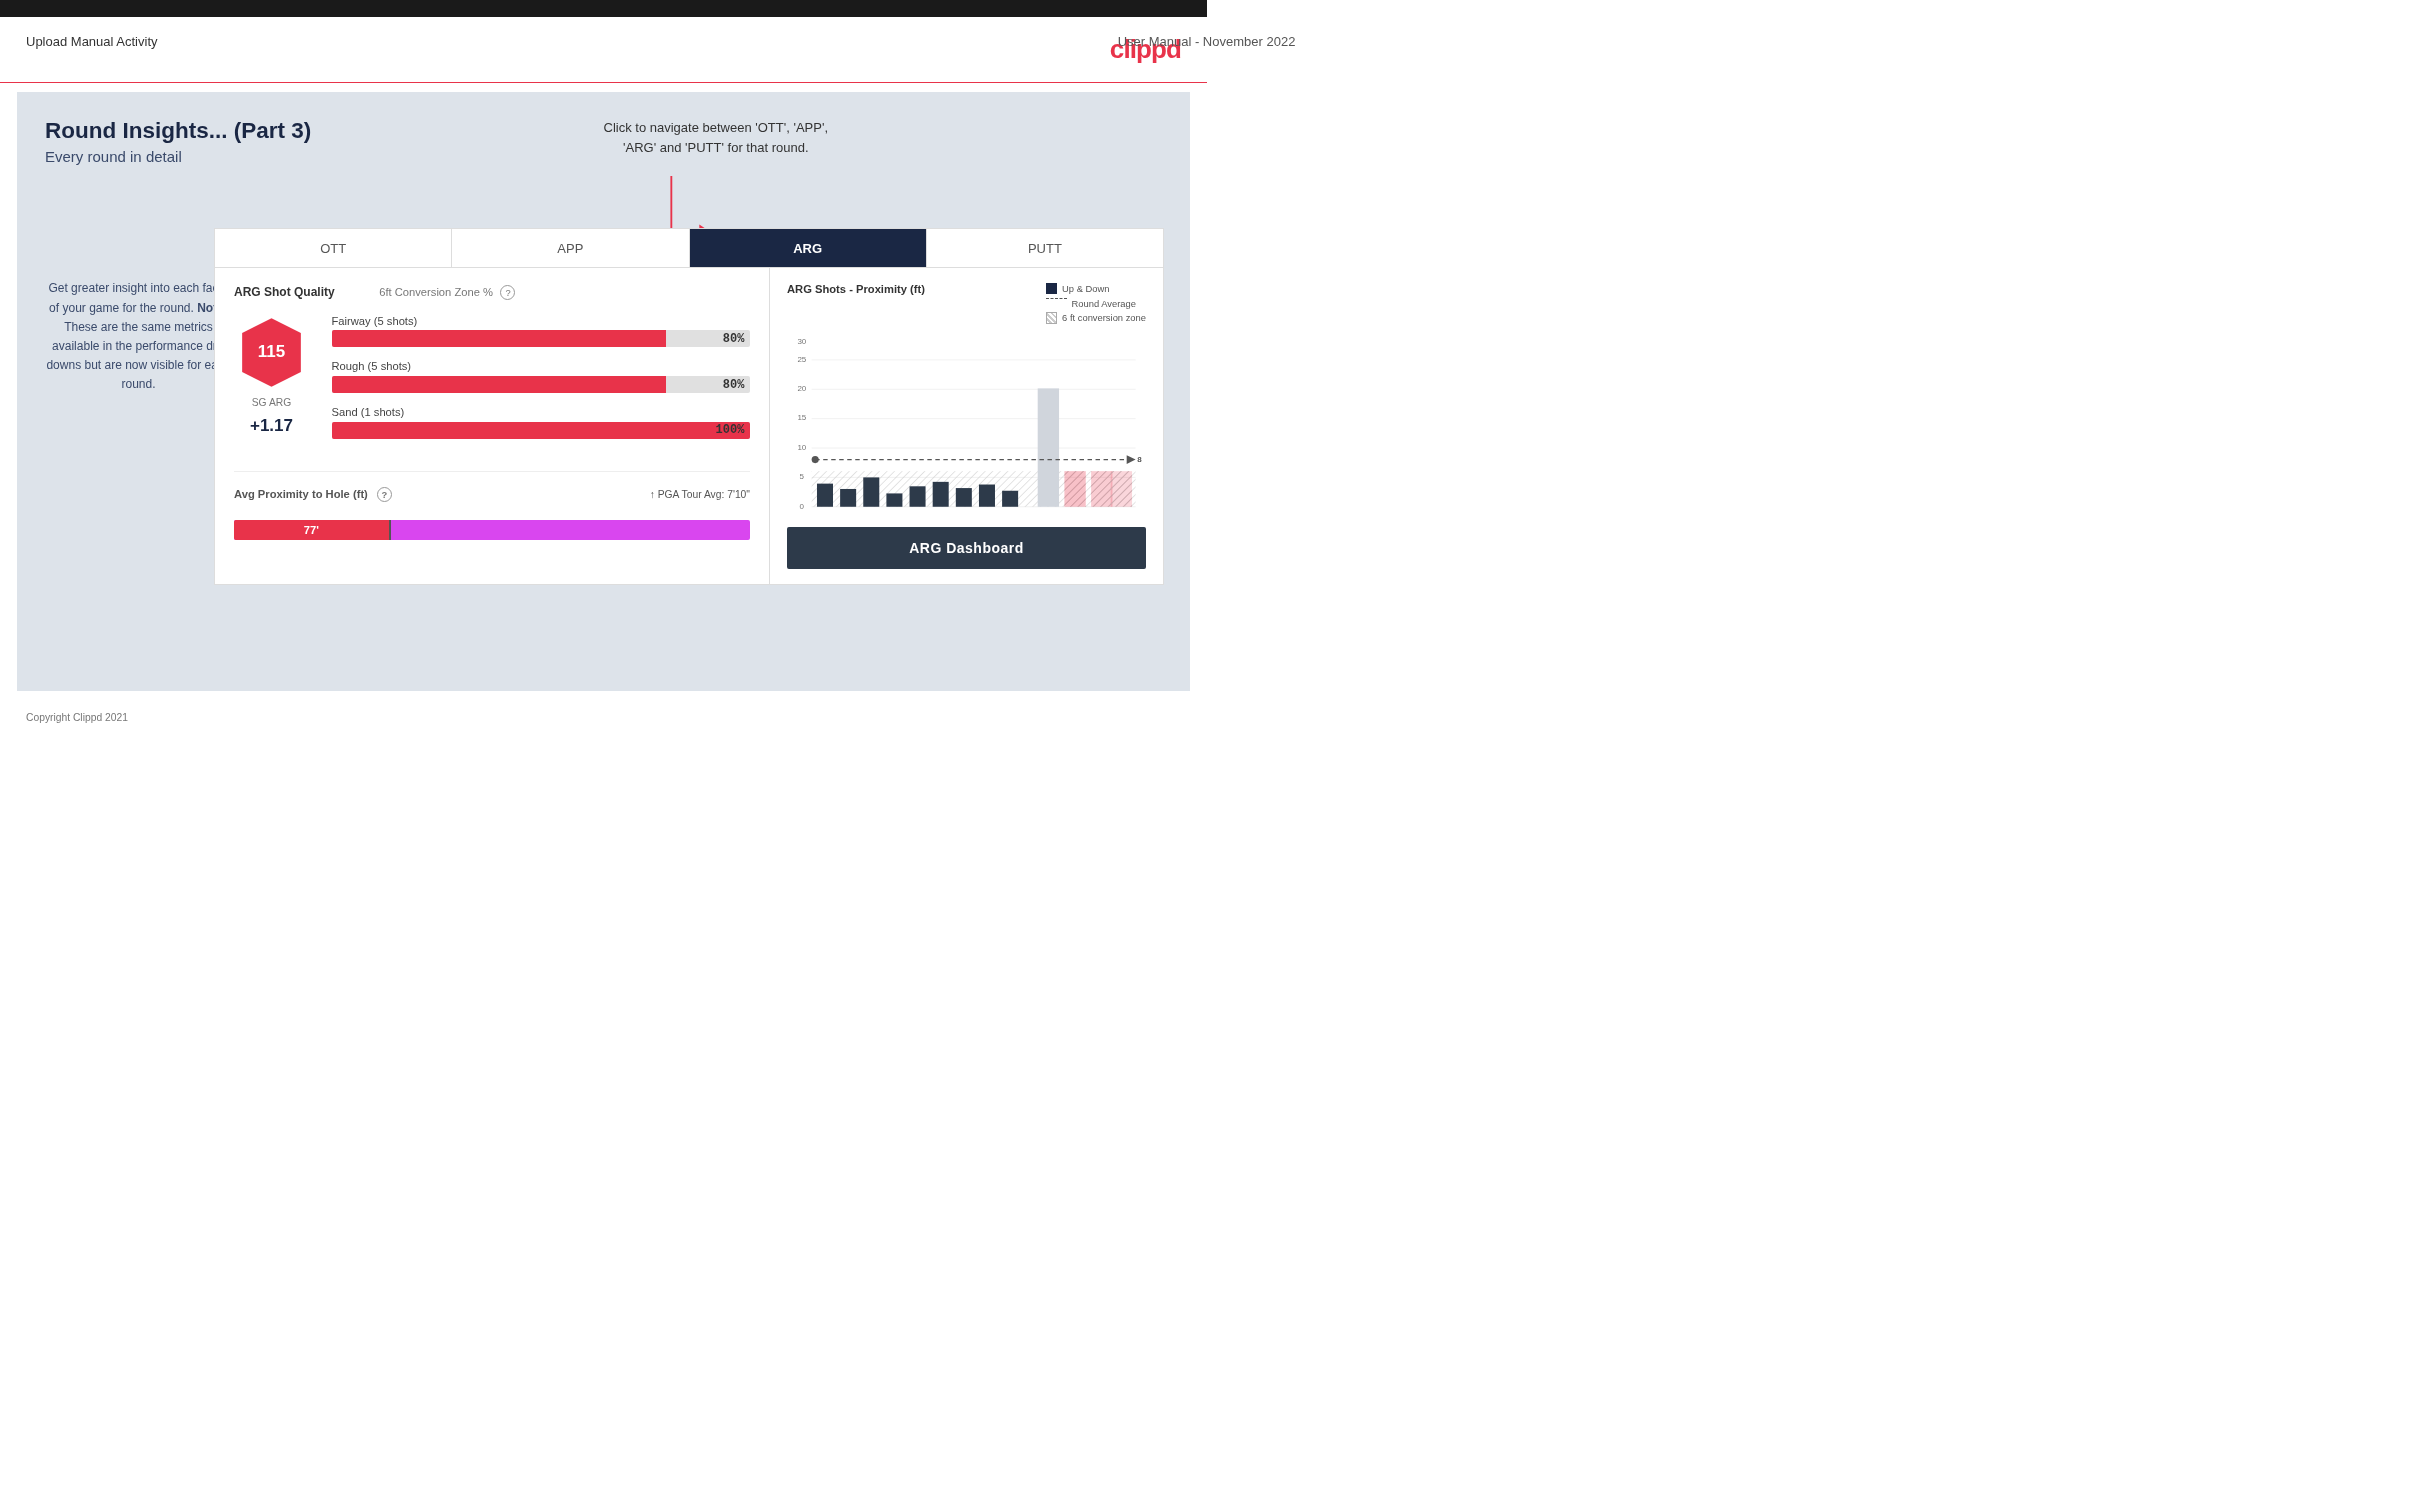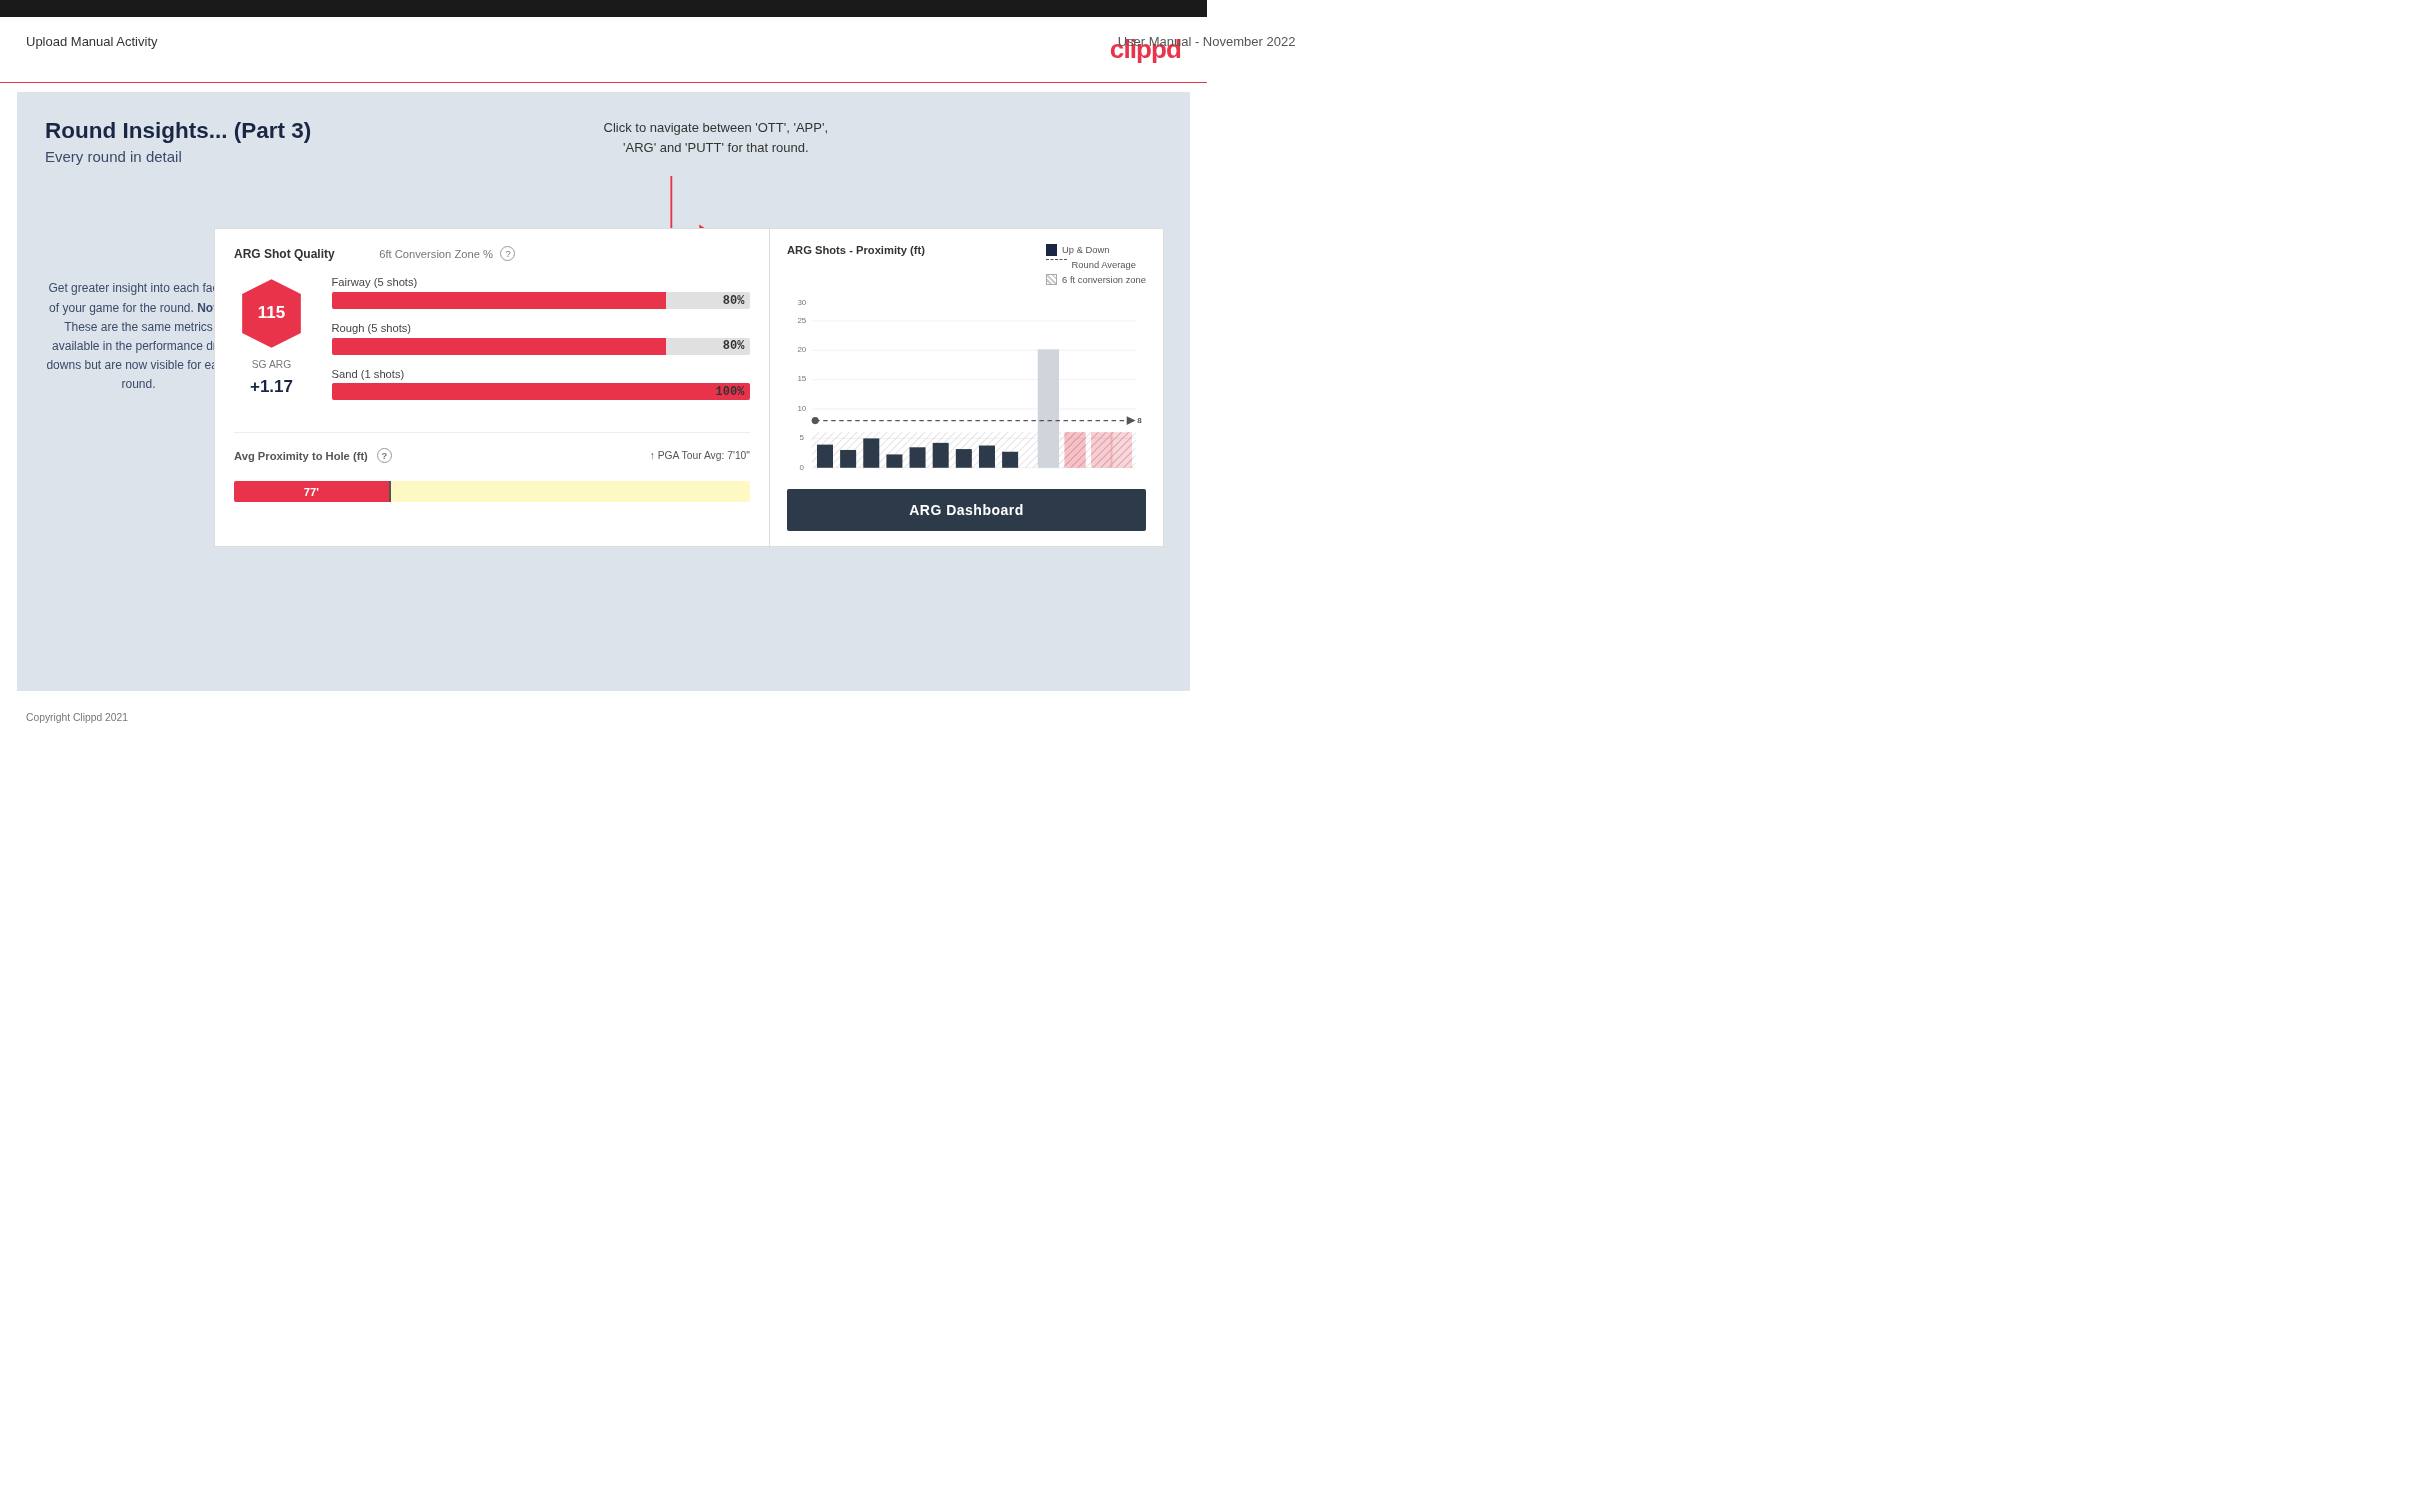--- a/index.html
+++ b/index.html
@@ -250,21 +250,21 @@
       display: flex;
       align-items: center;
       gap: 9px;
       font-weight: 600;
     }
     .pga-avg {
       font-size: 10.3px;
       color: #555;
     }
     .prox-bar-track {
-      background: #fef9c3;
+      background: #d946ef;
       height: 20.6px;
       border-radius: 1.9px;
       position: relative;
       margin-top: 18px;
     }
     .prox-bar-fill {
       background: #e8334a;
       height: 100%;
       width: 30%;
       border-radius: 1.9px 0 0 1.9px;
@@ -402,20 +402,26 @@
     </svg>
   </div>
 
   <div class="sidebar-note">
     Get greater insight into each facet of your game for the round.
     <strong>Note:</strong> These are the same metrics available in the performance drill downs but are now visible for each round.
   </div>
 
   <div class="card">
 
+    <div class="tabs">
+      <div class="tab">OTT</div>
+      <div class="tab">APP</div>
+      <div class="tab active">ARG</div>
+      <div class="tab">PUTT</div>
+    </div>
 
     <div class="card-body">
 
       <div class="left-panel">
         <div class="panel-header">
           <span class="label">ARG Shot Quality</span>
           <span style="margin-left:37px; color:#777; font-size:11.2px;">6ft Conversion Zone %</span>
           <span class="help-icon">?</span>
         </div>
 

